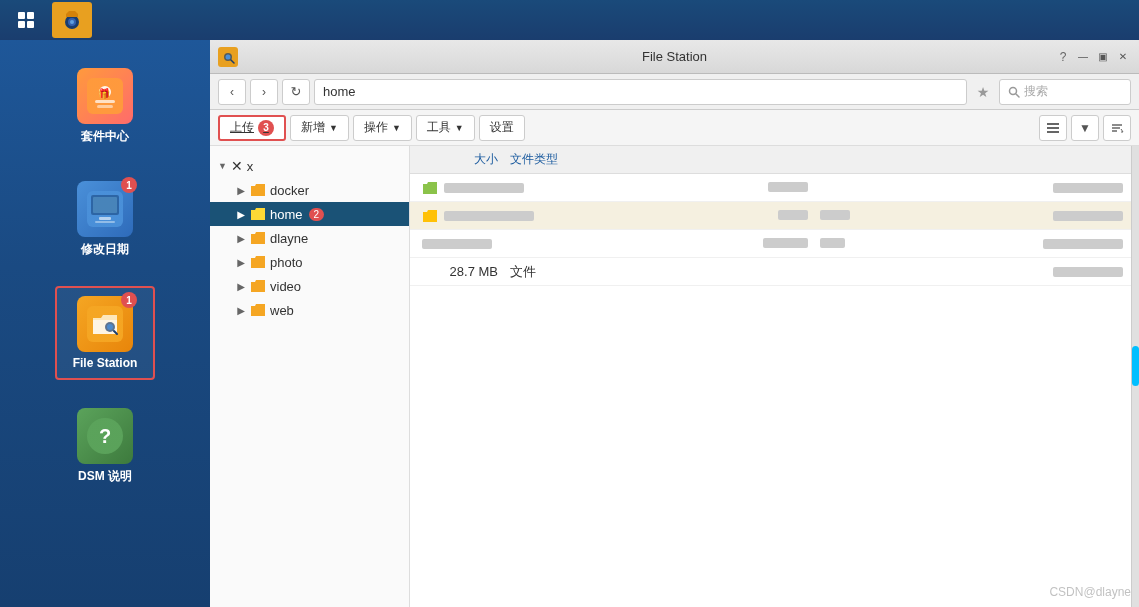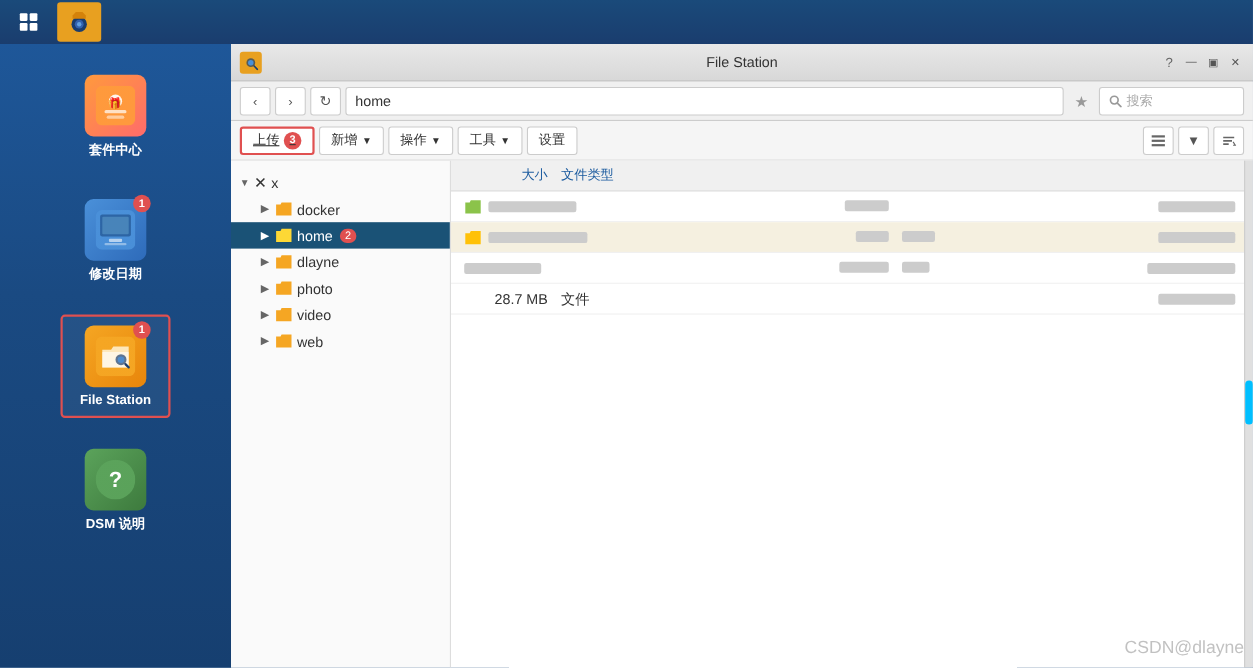--- a/index.html
+++ b/index.html
@@ -356,21 +356,21 @@
       border-radius: 4px;
       position: absolute;
       top: 200px;
     }
 
     
     .watermark {
       position: absolute;
       bottom: 8px;
       right: 8px;
-      font-size: 16px;
+      font-size: 12px;
       color: #999;
       opacity: 0.6;
     }
   </style>
 </head>
 <body>
 
 <div class="taskbar">
   <div class="taskbar-grid-icon">
     <svg width="18" height="18" viewBox="0 0 18 18" fill="white">

